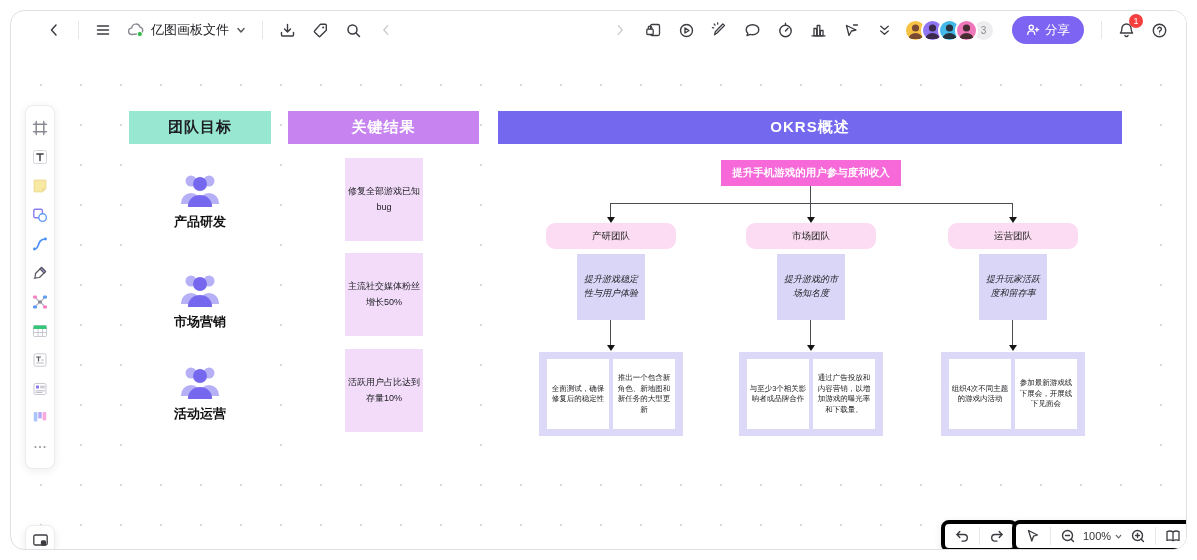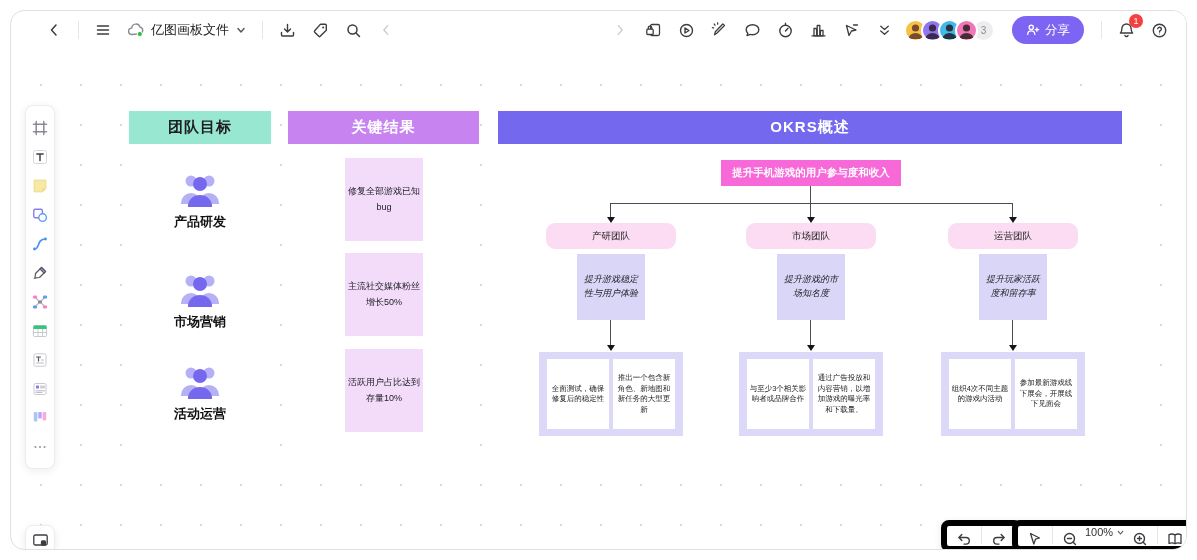--- a/index.html
+++ b/index.html
@@ -27,21 +27,21 @@
   .bell-wrap { position:relative; }
   .badge { position:absolute; top:-3px; right:-4px; min-width:14px; height:14px; border-radius:8px; background:#f53f3f; color:#fff; font-size:9px; display:flex; align-items:center; justify-content:center; padding:0 3px; }
 
   
   .sidebar { position:absolute; left:14px; top:94px; width:30px; background:#fff; border:1px solid #ececf1; border-radius:8px; box-shadow:0 2px 8px rgba(20,20,40,.08); display:flex; flex-direction:column; align-items:center; padding:7px 0; gap:0; z-index:15; }
   .side-btn { width:24px; height:29px; display:flex; align-items:center; justify-content:center; cursor:pointer; border-radius:5px; }
 
   .present-btn { position:absolute; left:14px; top:514px; width:30px; height:30px; background:#fff; border:1px solid #ececf1; border-radius:8px; box-shadow:0 2px 8px rgba(20,20,40,.08); display:flex; align-items:center; justify-content:center; cursor:pointer; z-index:15; }
 
   
-  .br-group { position:absolute; background:#fff; border:6px solid #000000; border-radius:8px; box-shadow:0 2px 8px rgba(20,20,40,.08); display:flex; align-items:flex-start; height:32px; z-index:15; padding:0 4px; }
+  .br-group { position:absolute; background:#fff; border:4px solid #000000; border-radius:8px; box-shadow:0 2px 8px rgba(20,20,40,.08); display:flex; align-items:center; height:32px; z-index:15; padding:0 4px; }
   .g-undo { left:930px; top:509px; }
   .g-zoom { left:1001px; top:509px; }
   .br-btn { width:26px; height:26px; display:flex; align-items:center; justify-content:center; border-radius:5px; cursor:pointer; flex:none; }
   .zoom-label { font-size:11px; color:#333; padding:0 2px; cursor:pointer; display:flex; align-items:center; gap:3px; }
 
   
   .col-header { position:absolute; height:33px; display:flex; align-items:center; justify-content:center; font-size:15px; font-weight:bold; letter-spacing:1px; cursor:pointer; }
   .col-body { position:absolute; top:133px; height:315px; background:#fff; }
   .h-mint  { left:118px; top:100px; width:142px; background:#98e7d1; color:#1d1d22; }
   .h-purp  { left:277px; top:100px; width:191px; background:#c784f0; color:#fff; }

